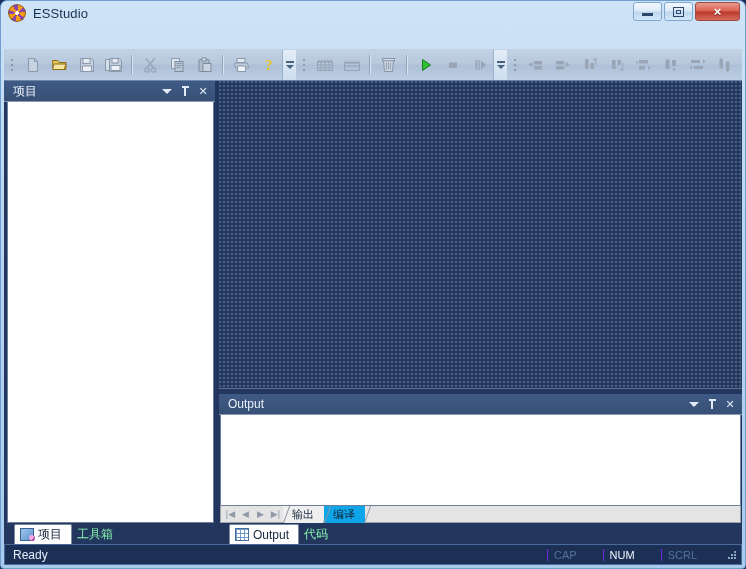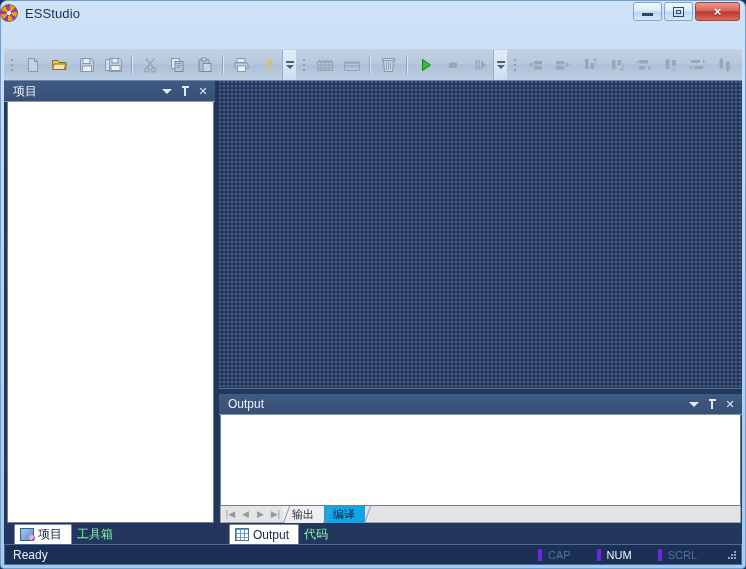--- a/index.html
+++ b/index.html
@@ -32,20 +32,21 @@
   }
 
   
   .titlebar {
     position: absolute;
     left: 0; top: 0; right: 0;
     height: 26px;
     display: flex;
     align-items: center;
     box-sizing: border-box;
+    padding-left: 8px;
   }
   .title-icon {
     width: 18px; height: 18px;
     border-radius: 50%;
     background:
       radial-gradient(circle at 50% 50%, #ffffff 0 14%, rgba(255,255,255,0) 15%),
       conic-gradient(from 10deg,
         #f39c12 0deg 40deg, #8e44ad 40deg 70deg,
         #f39c12 70deg 110deg, #8e44ad 110deg 140deg,
         #f39c12 140deg 180deg, #8e44ad 180deg 210deg,
@@ -412,21 +413,21 @@
   }
   .status-text {
     font-size: 12px;
     color: #e7eefa;
     flex: 1 1 auto;
     white-space: nowrap;
   }
   .status-ind {
     font-size: 11px;
     padding: 0 6px;
-    border-left: 4px solid #6d28d9;
+    border-left: 1px solid #6d28d9;
     color: #55719c;
     white-space: nowrap;
   }
   .status-ind.on { color: #f0f5fd; text-align: center; }
   .status-grip {
     width: 13px; height: 13px;
     margin-left: 3px;
     position: relative;
     flex: 0 0 auto;
   }

